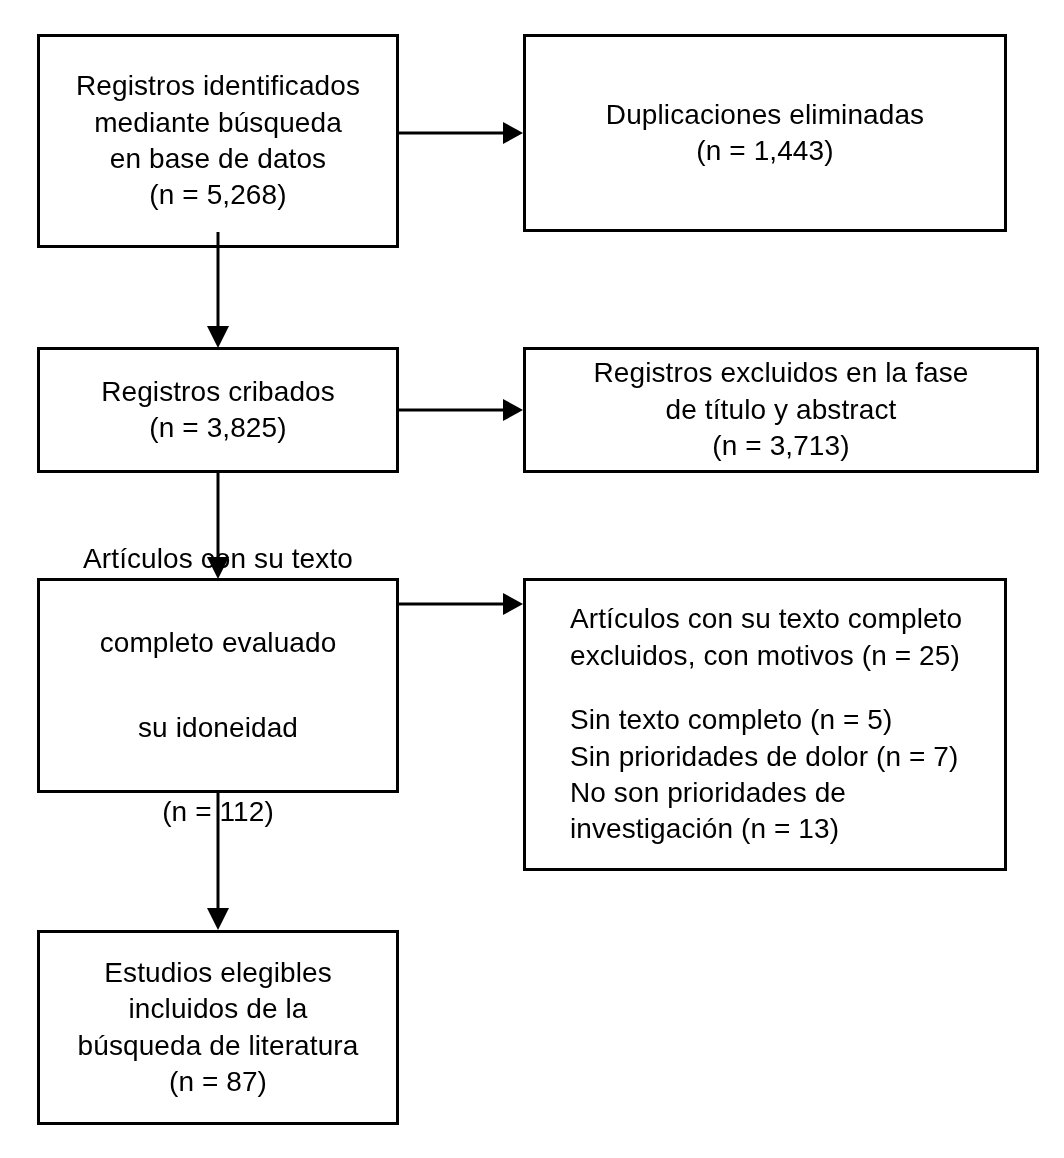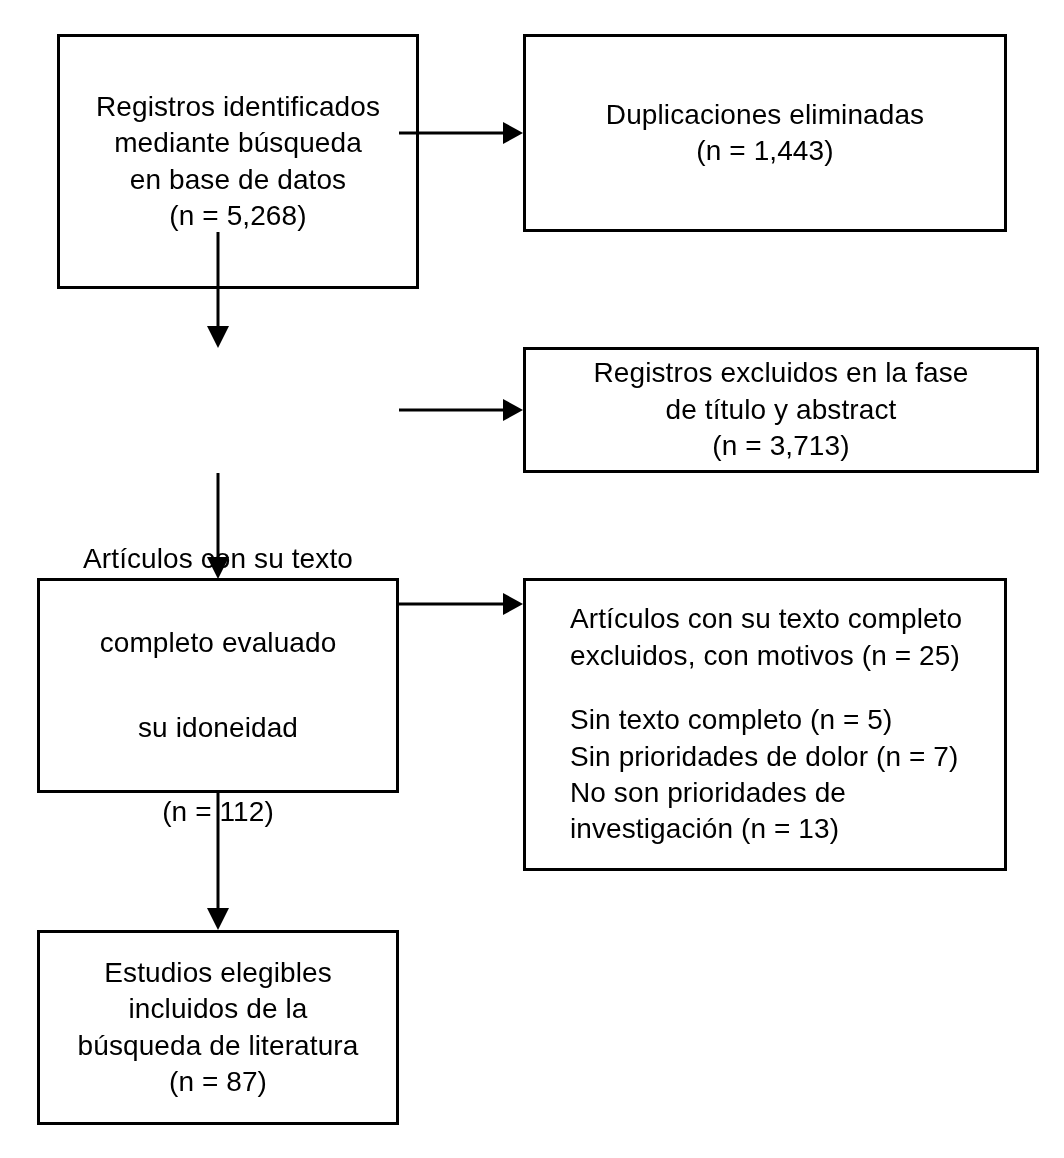--- a/index.html
+++ b/index.html
@@ -41,21 +41,21 @@
   }
   .box-line {
     display: block;
     white-space: nowrap;
   }
   .box-line.spacer {
     height: 28px;
   }
 
   
-  #box-identified { left: 37px;  top: 34px;  width: 362px; height: 255px; margin-left: 20px; }
+  #box-identified { left: 37px;  top: 34px;  width: 362px; height: 214px; }
   #box-duplicates { left: 523px; top: 34px;  width: 484px; height: 198px; }
   #box-screened   { left: 37px;  top: 347px; width: 362px; height: 126px; }
   #box-excluded-ta{ left: 523px; top: 347px; width: 516px; height: 126px; }
   #box-fulltext   { left: 37px;  top: 578px; width: 362px; height: 215px; gap: 48px; }
   #box-excl-reason{ left: 523px; top: 578px; width: 484px; height: 293px; }
   #box-included   { left: 37px;  top: 930px; width: 362px; height: 195px; }
 
   
   .conn {
     position: absolute;
@@ -86,20 +86,24 @@
     </svg>
   </div>
 
   <div class="conn" style="left:203px; top:232px;">
     <svg width="30" height="117" viewBox="0 0 30 117">
       <line x1="15" y1="0" x2="15" y2="96" stroke="#000" stroke-width="3"></line>
       <polygon points="4,94 26,94 15,116" fill="#000"></polygon>
     </svg>
   </div>
 
+  <div class="flow-box center" id="box-screened">
+    <span class="box-line">Registros cribados</span>
+    <span class="box-line">(n = 3,825)</span>
+  </div>
 
   <div class="flow-box center" id="box-excluded-ta">
     <span class="box-line">Registros excluidos en la fase</span>
     <span class="box-line">de título y abstract</span>
     <span class="box-line">(n = 3,713)</span>
   </div>
 
   <div class="conn" style="left:399px; top:395px;">
     <svg width="126" height="30" viewBox="0 0 126 30">
       <line x1="0" y1="15" x2="104" y2="15" stroke="#000" stroke-width="3"></line>

